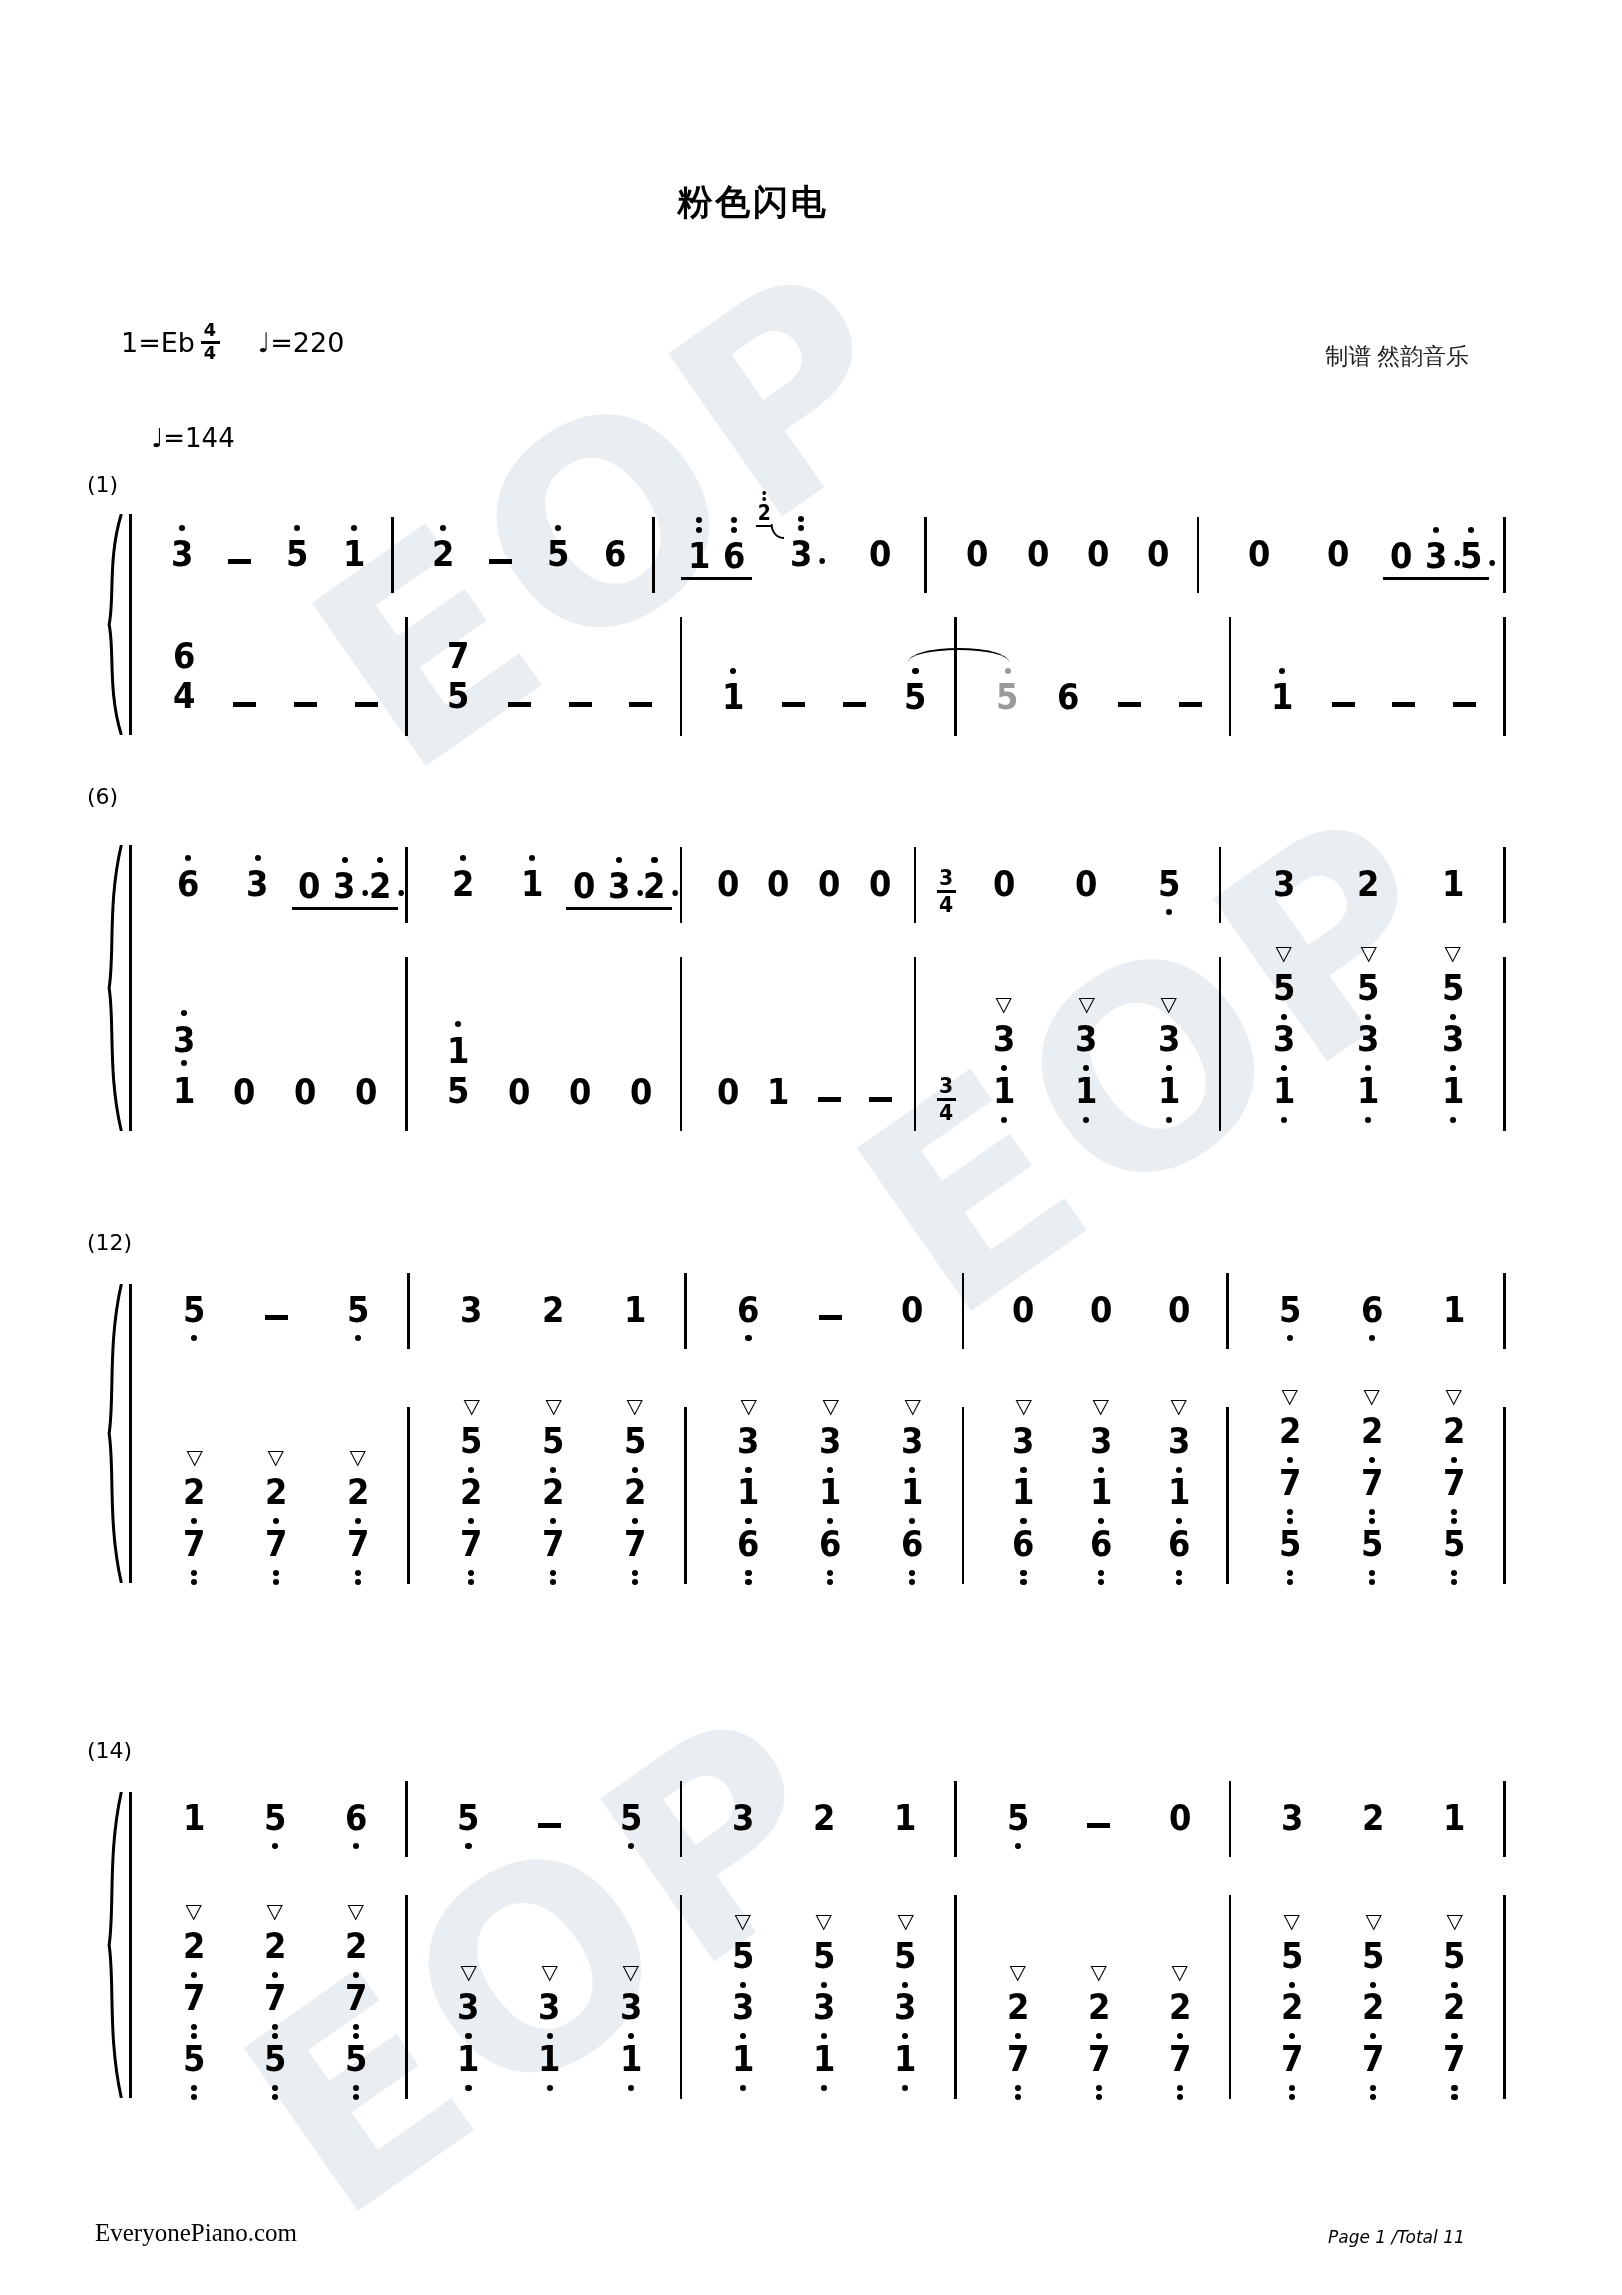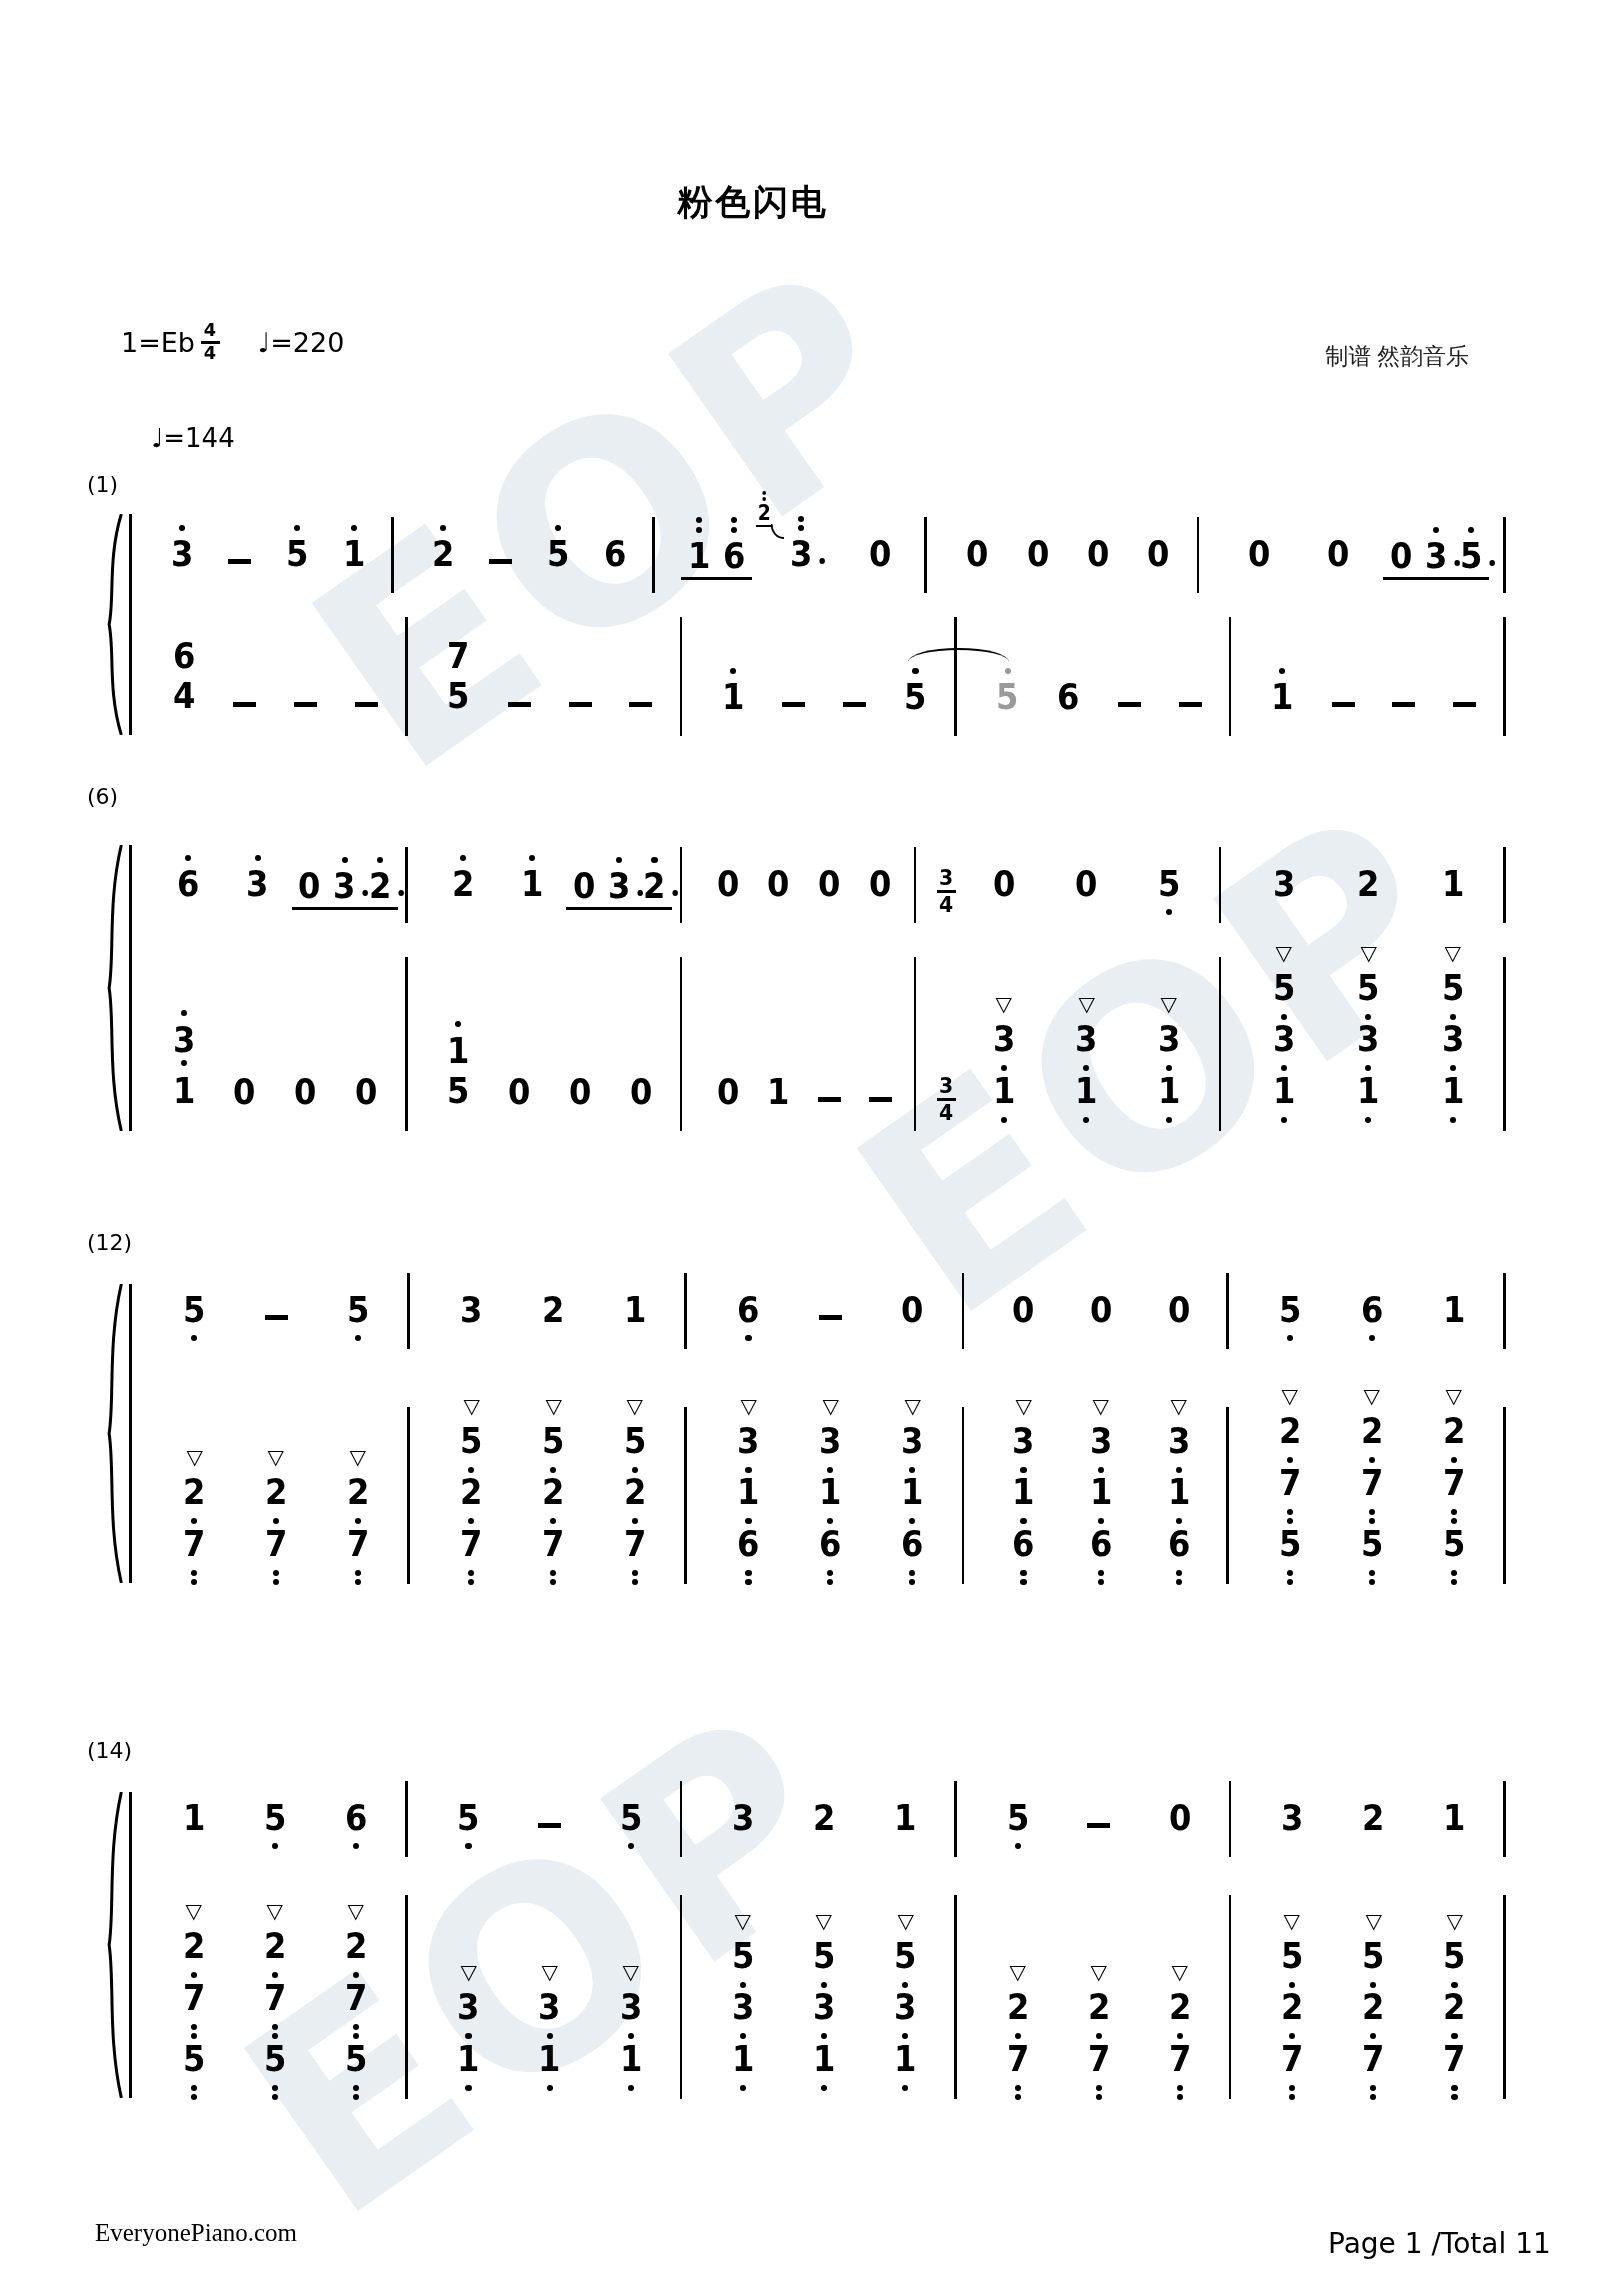--- a/index.html
+++ b/index.html
@@ -21,21 +21,21 @@
   .meterstack{display:inline-flex;flex-direction:column;align-items:center;margin-left:5.5px;}
   .meterstack .md{font-size:17.7px;font-weight:700;line-height:17.7px;}
   .meterstack .mb{width:19px;height:2.7px;background:#000;margin:1.4px 0;}
   .keytempo{margin-left:38px;}
   .credit{right:154px;top:341px;font-family:"Liberation Serif","DejaVu Serif",serif;font-size:23px;color:#222;}
   .sectempo{left:151px;top:423px;font-size:26px;}
   .syslabel{left:87px;font-size:22px;}
   .lbl1{top:472px;} .lbl2{top:784px;} .lbl3{top:1230px;} .lbl4{top:1738px;}
   
   .footsite{left:95px;top:2219px;font-family:"Liberation Serif","DejaVu Serif",serif;font-size:25px;}
-  .footpage{left:1328px;top:2227px;font-size:28px;}
+  .footpage{left:1328px;top:2227px;font-size:17px;font-style:italic;}
   
   #systems{position:absolute;left:0;top:0;width:1623px;height:2295px;z-index:1;}
   .system{position:absolute;left:102px;width:1404px;}
   .brace{position:absolute;left:1.4px;width:20.4px;}
   .sys-barline{position:absolute;left:27px;width:2.7px;background:#000;}
   .row{display:flex;align-items:flex-end;margin-left:31px;}
   .measure{display:flex;align-items:flex-end;padding:0 8.2px 0 20.4px;min-width:0;}
   .barline{flex:0 0 auto;width:2.7px;background:#000;align-self:flex-end;margin-bottom:2.7px;}
   .tok{display:flex;justify-content:center;align-items:flex-end;min-width:0;}
   .note{display:flex;flex-direction:column;align-items:center;position:relative;}

